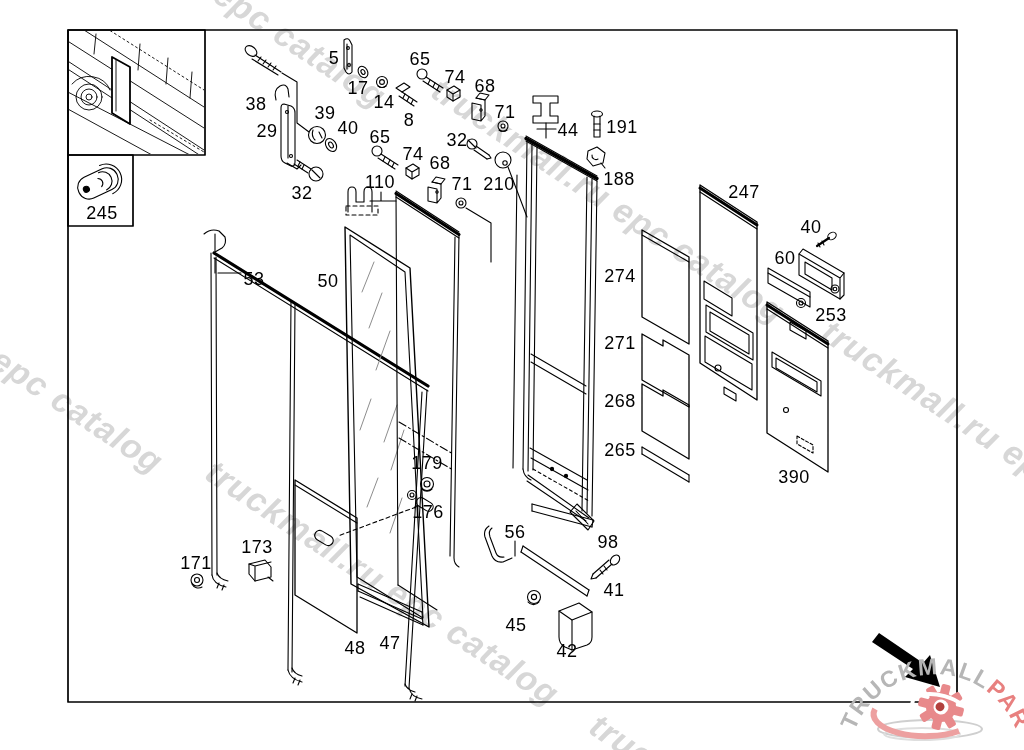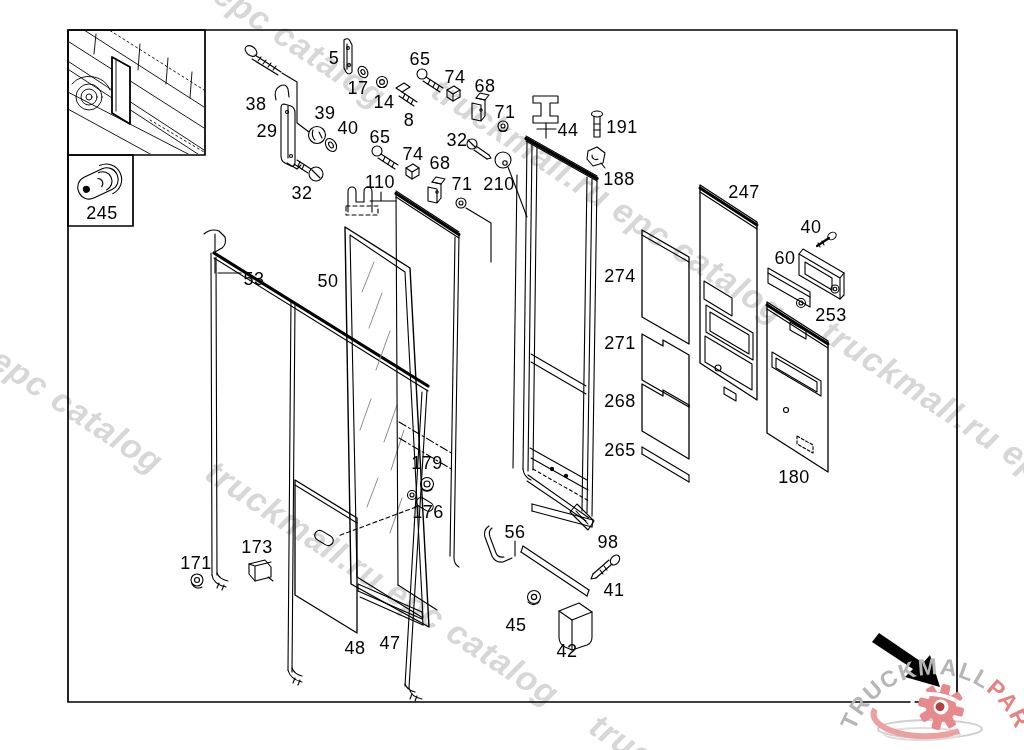--- a/index.html
+++ b/index.html
@@ -428,21 +428,21 @@
     <div class="plabel" style="left: 254px; top: 279px;">53</div>
     <div class="plabel" style="left: 328px; top: 281px;">50</div>
     <div class="plabel" style="left: 620px; top: 276px;">274</div>
     <div class="plabel" style="left: 620px; top: 343px; text-align: center;">271</div>
     <div class="plabel" style="left: 620px; top: 401px;">268</div>
     <div class="plabel" style="left: 620px; top: 450px;">265</div>
     <div class="plabel" style="left: 744px; top: 192px;">247</div>
     <div class="plabel" style="left: 811px; top: 227px;">40</div>
     <div class="plabel" style="left: 785px; top: 258px;">60</div>
     <div class="plabel" style="left: 831px; top: 315px;">253</div>
-    <div class="plabel" style="left: 794px; top: 477px;">180</div>
+    <div class="plabel" style="left: 794px; top: 477px;">390</div>
     <div class="plabel" style="left: 427px; top: 463px;">179</div>
     <div class="plabel" style="left: 428px; top: 512px;">176</div>
     <div class="plabel" style="left: 196px; top: 563px;">171</div>
     <div class="plabel" style="left: 257px; top: 547px;">173</div>
     <div class="plabel" style="left: 355px; top: 648px;">48</div>
     <div class="plabel" style="left: 390px; top: 643px;">47</div>
     <div class="plabel" style="left: 608px; top: 542px;">98</div>
     <div class="plabel" style="left: 515px; top: 532px;">56</div>
     <div class="plabel" style="left: 516px; top: 597px; margin-top: 28px;">45</div>
     <div class="plabel" style="left: 614px; top: 590px;">41</div>

